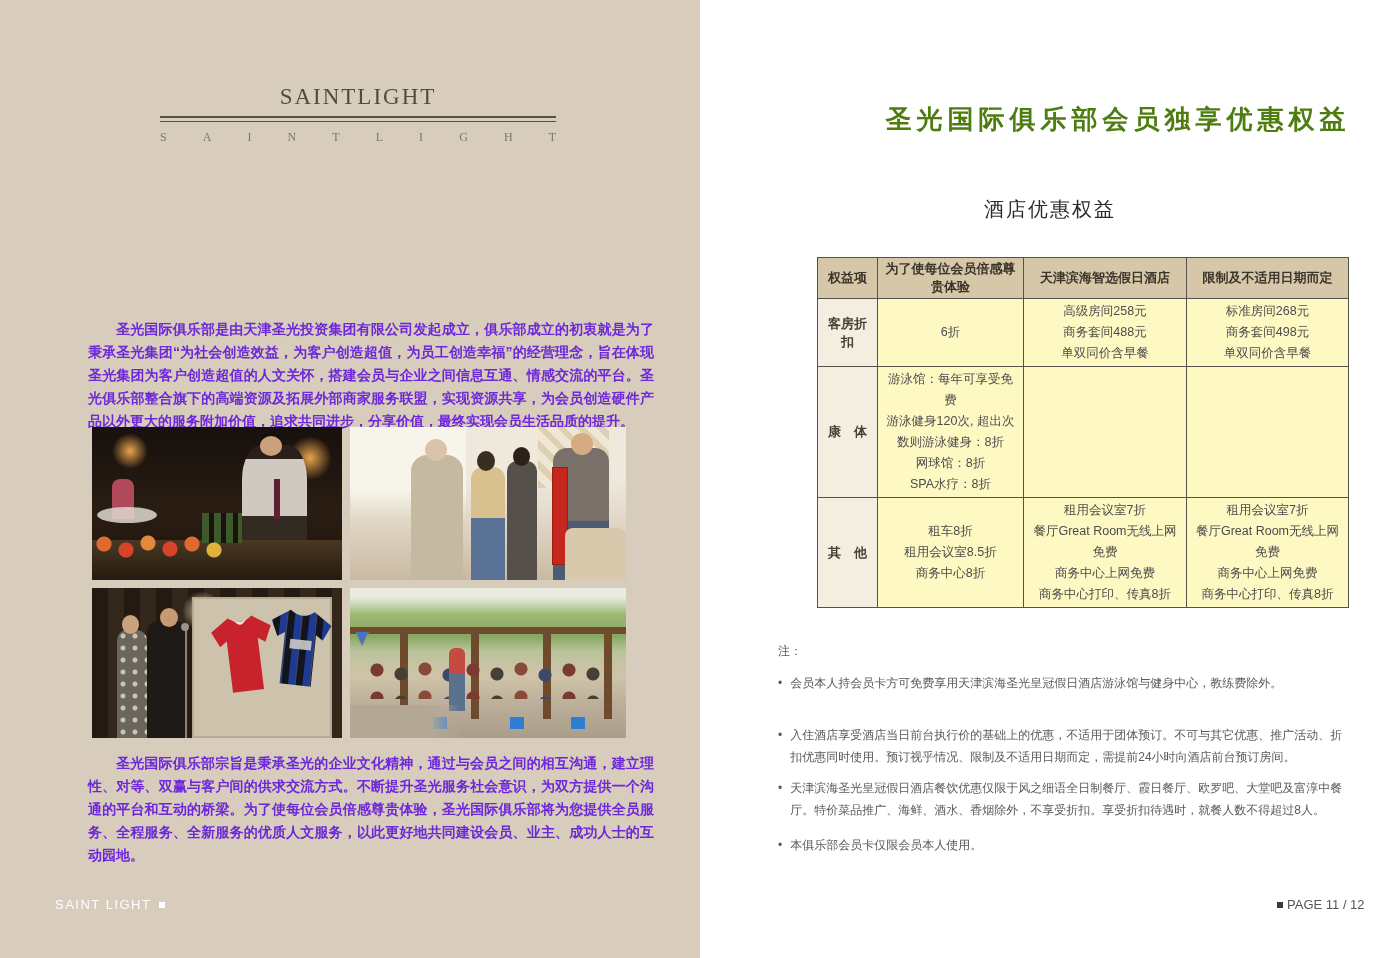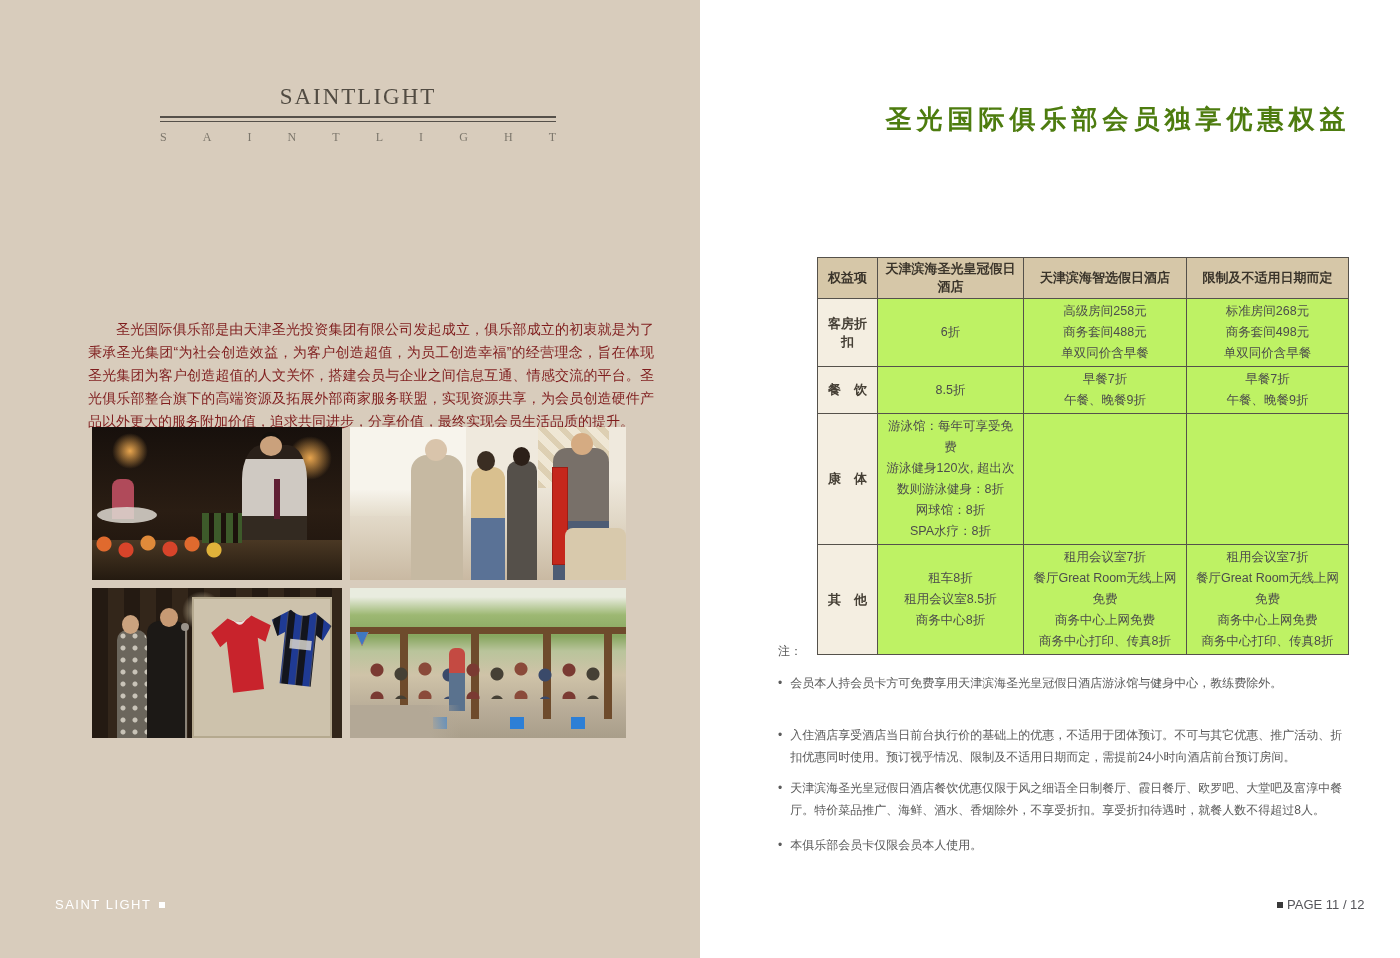--- a/index.html
+++ b/index.html
@@ -14,22 +14,22 @@
   .brand-title{font-family:"Liberation Serif","DejaVu Serif",serif;font-size:23px;letter-spacing:2px;
                color:#514b42;}
   .brand-line-a{margin-top:6px;height:2px;background:#55504a;}
   .brand-line-b{margin-top:3px;height:1px;background:#55504a;}
   .brand-letters{margin-top:8px;display:flex;justify-content:space-between;
                  font-family:"Liberation Serif","DejaVu Serif",serif;font-size:12px;color:#7d776c;}
   .section-title{position:absolute;top:186px;left:0;width:700px;text-align:center;
                  font-size:37px;font-weight:bold;color:#141414;letter-spacing:2px;}
   .headline{position:absolute;top:266px;left:40px;width:620px;text-align:center;
             font-size:19px;font-weight:bold;color:#1a1a1a;}
-  .para{position:absolute;left:88px;width:566px;font-size:14px;line-height:23px;color:#7f1d1d;
-        text-align:justify;text-indent:2em;}
+  .para{position:absolute;left:88px;width:566px;font-size:14px;line-height:23px;color:#6d28d9;
+        text-align:justify;text-indent:2em;font-weight:bold;}
   .para1{top:318px;}
   .para2{top:752px;}
 
   .photo-grid{position:absolute;left:92px;top:427px;display:grid;
               grid-template-columns:250px 276px;grid-template-rows:153px 150px;gap:8px;}
   .photo{position:relative;overflow:hidden;}
   .photo *{position:absolute;}
 
   
   .ph-bar{background:linear-gradient(180deg,#17100c,#2a1d13 55%,#1b120c);}
@@ -129,21 +129,21 @@
            font-family:"Liberation Serif","DejaVu Serif",serif;font-size:26px;font-weight:bold;
            letter-spacing:5px;color:#4d7c0f;}
   .r-subtitle{position:absolute;top:196px;left:0;width:700px;text-align:center;
               font-size:20px;color:#2b2b2b;letter-spacing:2px;}
 
   table.benefits{position:absolute;left:77px;top:257px;border-collapse:collapse;table-layout:fixed;margin-left:40px;}
   table.benefits th,table.benefits td{border:1px solid #55514b;padding:2px 4px;vertical-align:middle;
                                       text-align:center;}
   table.benefits thead th{background:#d6c7a8;color:#3a342a;font-size:13px;font-weight:bold;height:27px;}
   table.benefits td.cat{background:#f4eee1;color:#453f35;font-size:13px;font-weight:bold;}
-  table.benefits td.cell{background:#bef264;color:#4c4c4c;font-size:12.5px;line-height:21px;
+  table.benefits td.cell{background:#fef9c3;color:#4c4c4c;font-size:12.5px;line-height:21px;
                          white-space:pre-line;}
 
   .notes{position:absolute;left:78px;top:640px;width:566px;color:#5a5a5a;font-size:12px;line-height:22px;}
   .notes .nlabel{margin-bottom:10px;}
   .note{display:flex;gap:8px;}
   .note .bullet{flex:0 0 auto;}
   .n1{margin-bottom:30px;} .n2{margin-bottom:9px;} .n3{margin-bottom:13px;}
 
   .footer-right{position:absolute;left:577px;top:897px;display:flex;align-items:center;gap:4px;
                 color:#55555a;font-size:13px;}
@@ -257,64 +257,58 @@
         <div class="crowd"></div>
         <div class="walker"></div>
         <div class="stool s1"></div>
         <div class="stool s2"></div>
         <div class="stool s3"></div>
         <div class="stool s4"></div>
         <div class="pave"></div>
       </div>
     </div>
 
+    <div class="para para2">圣光国际俱乐部宗旨是秉承圣光的企业文化精神，通过与会员之间的相互沟通，建立理性、对等、双赢与客户间的供求交流方式。不断提升圣光服务社会意识，为双方提供一个沟通的平台和互动的桥梁。为了使每位会员倍感尊贵体验，圣光国际俱乐部将为您提供全员服务、全程服务、全新服务的优质人文服务，以此更好地共同建设会员、业主、成功人士的互动园地。</div>
 
     <div class="footer-left">
       <span>SAINT LIGHT</span>
       <span class="sq"></span>
     </div>
   </div>
 
   <div class="page page-right">
 
     <div class="r-title">圣光国际俱乐部会员独享优惠权益</div>
+    <div class="r-subtitle">酒店优惠权益</div>
 
     <table class="benefits">
       <colgroup>
           <col style="width:60px">
           <col style="width:146px">
           <col style="width:163px">
           <col style="width:162px">
         </colgroup>
       <thead>
         <tr>
           <th>权益项</th>
-          <th>天津滨海圣光皇冠假日酒店</th>
+          <th>为了使每位会员倍感尊贵体验</th>
           <th>天津滨海智选假日酒店</th>
           <th>限制及不适用日期而定</th>
         </tr>
       </thead>
       <tbody>
         <tr style="height:61px">
           <td class="cat">客房折扣</td>
           <td class="cell">6折</td>
           <td class="cell">高级房间258元
 商务套间488元
 单双同价含早餐</td>
           <td class="cell">标准房间268元
 商务套间498元
 单双同价含早餐</td>
-        </tr>
-        <tr style="height:44px">
-          <td class="cat">餐　饮</td>
-          <td class="cell">8.5折</td>
-          <td class="cell">早餐7折
-午餐、晚餐9折</td>
-          <td class="cell">早餐7折
-午餐、晚餐9折</td>
         </tr>
         <tr style="height:76px">
           <td class="cat">康　体</td>
           <td class="cell">游泳馆：每年可享受免费
 游泳健身120次, 超出次
 数则游泳健身：8折
 网球馆：8折
 SPA水疗：8折</td>
           <td class="cell"></td>
           <td class="cell"></td>

